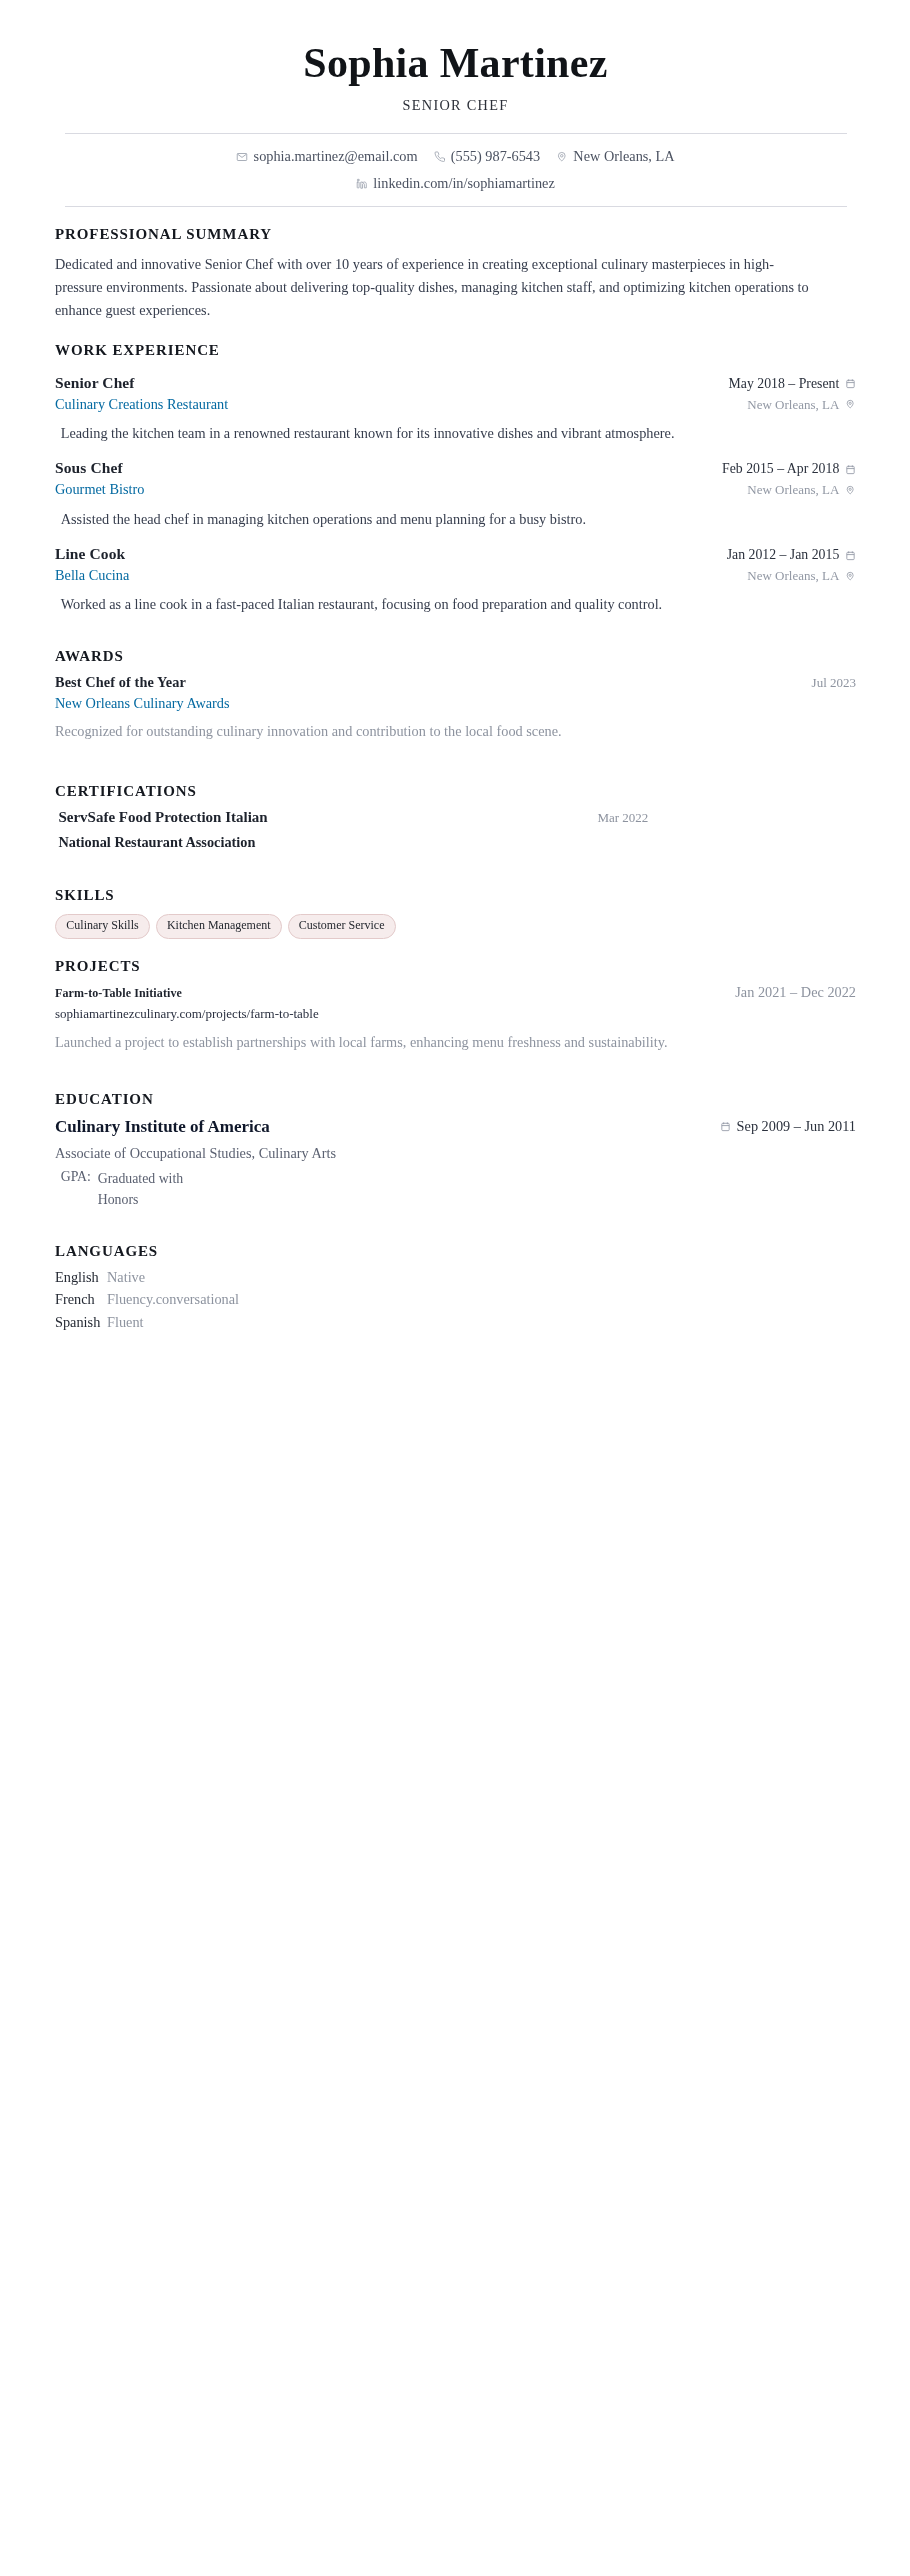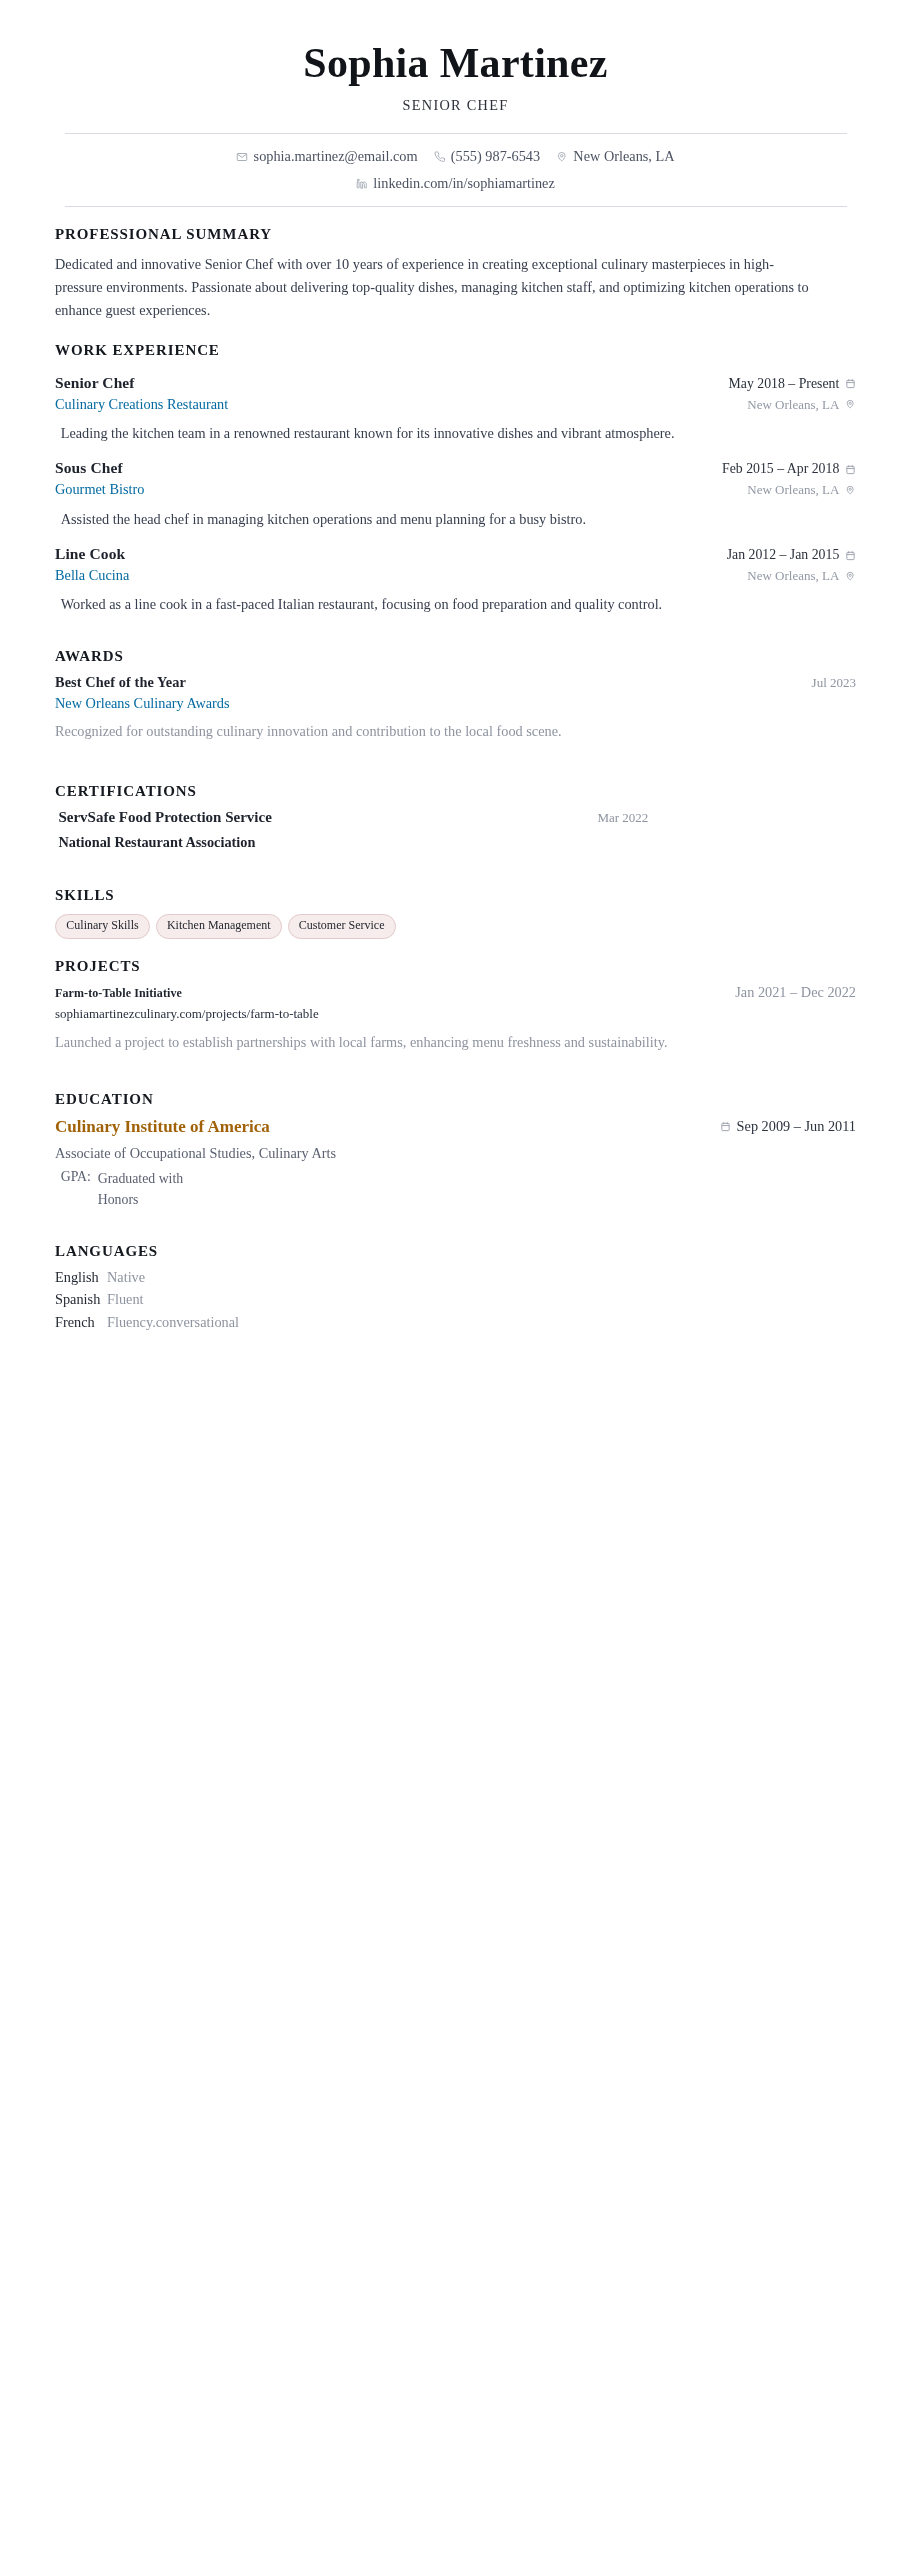--- a/index.html
+++ b/index.html
@@ -223,21 +223,21 @@
   .proj-date {
     font-size: 14.3px;
     color: #8d939f;
     white-space: nowrap;
   }
 
   
   .edu-title {
     font-size: 17px;
     font-weight: 700;
-    color: #a16207;
+    color: #0f172a;
   }
   .edu-date {
     display: inline-flex;
     align-items: center;
     gap: 5.7px;
     font-size: 14.3px;
     color: #2b313d;
     white-space: nowrap;
   }
   .edu-degree {
@@ -434,21 +434,21 @@
         </div>
         <div class="entry-sub">New Orleans Culinary Awards</div>
         <div class="award-desc">Recognized for outstanding culinary innovation and contribution to the local food scene.</div>
       </div>
     </div>
 
     <div class="section" style="margin-top:41px;">
       <div class="section-title">CERTIFICATIONS</div>
       <div class="entry" style="margin-top:8px;">
         <div class="cert-row">
-          <div class="cert-name">ServSafe Food Protection Service</div>
+          <div class="cert-name">ServSafe Food Protection Italian</div>
           <div class="cert-date">Mar 2022</div>
         </div>
         <div class="cert-org">National Restaurant Association</div>
       </div>
     </div>
 
     <div class="section" style="margin-top:36px;">
       <div class="section-title">SKILLS</div>
       <div class="skills-wrap">
         <span class="skill-pill">Culinary Skills</span>
@@ -493,25 +493,25 @@
     </div>
 
     <div class="section" style="margin-top:32px;">
       <div class="section-title">LANGUAGES</div>
       <div>
         <div class="lang-row">
           <span class="lang-name">English</span>
           <span class="lang-level">Native</span>
         </div>
         <div class="lang-row">
+          <span class="lang-name">French</span>
+          <span class="lang-level">Fluency.conversational</span>
+        </div>
+        <div class="lang-row">
           <span class="lang-name">Spanish</span>
           <span class="lang-level">Fluent</span>
         </div>
-        <div class="lang-row">
-          <span class="lang-name">French</span>
-          <span class="lang-level">Fluency.conversational</span>
-        </div>
       </div>
     </div>
 
   </div>
 </div>
 
 
 </body></html>

